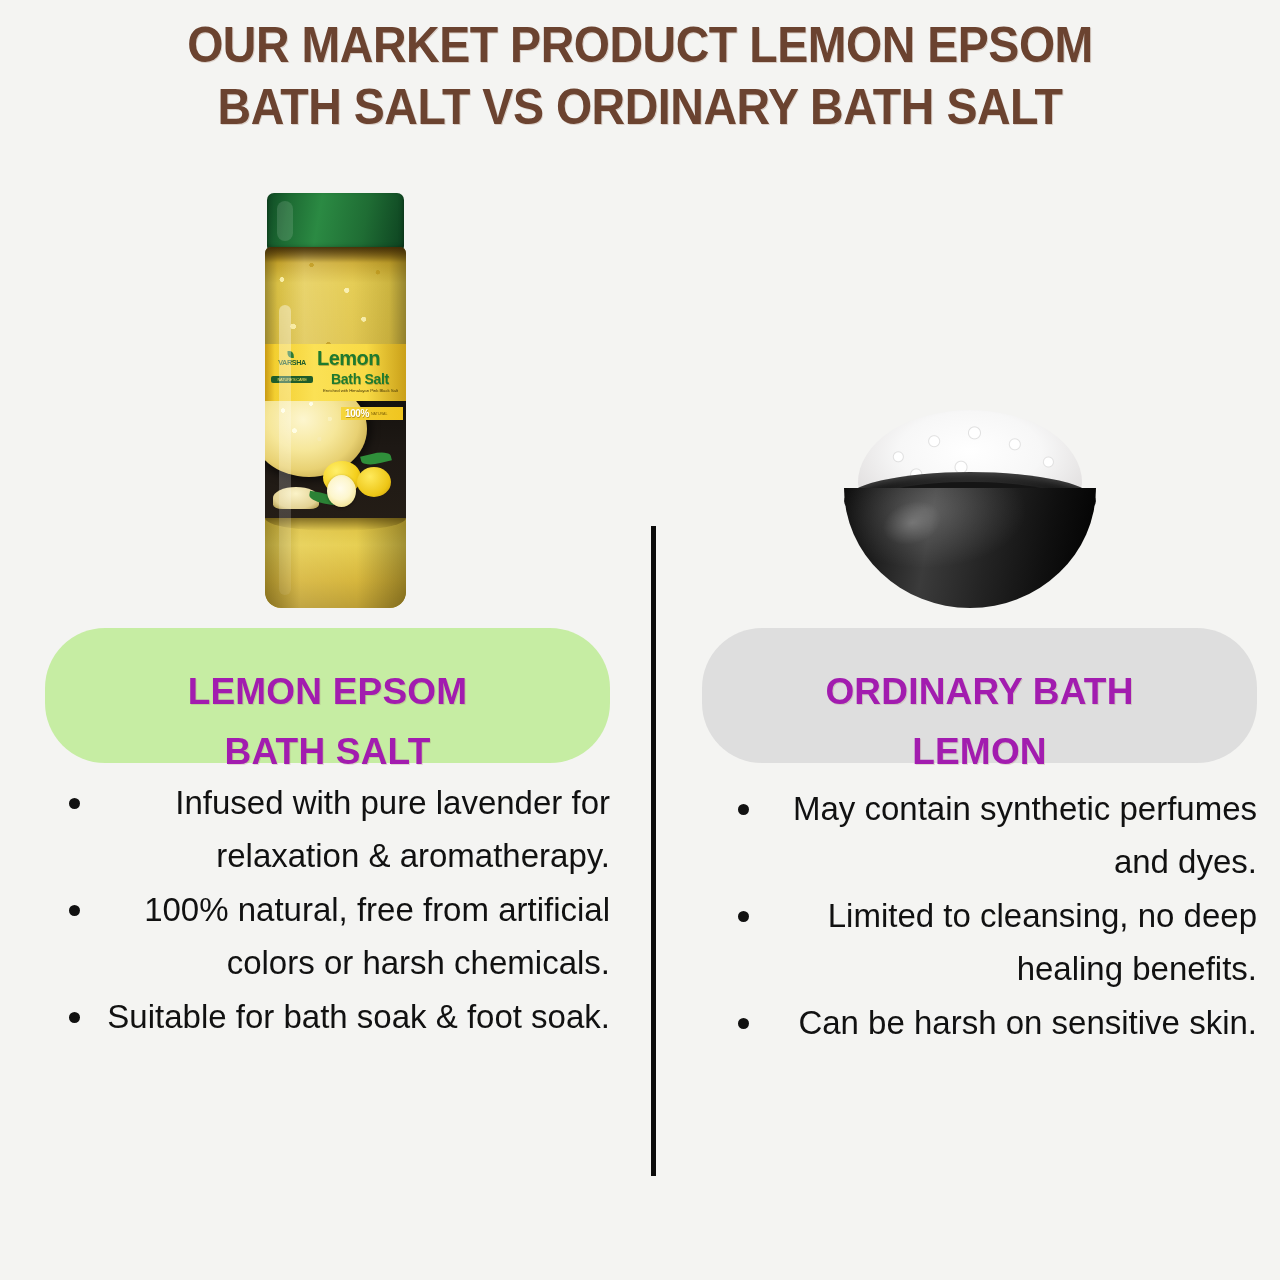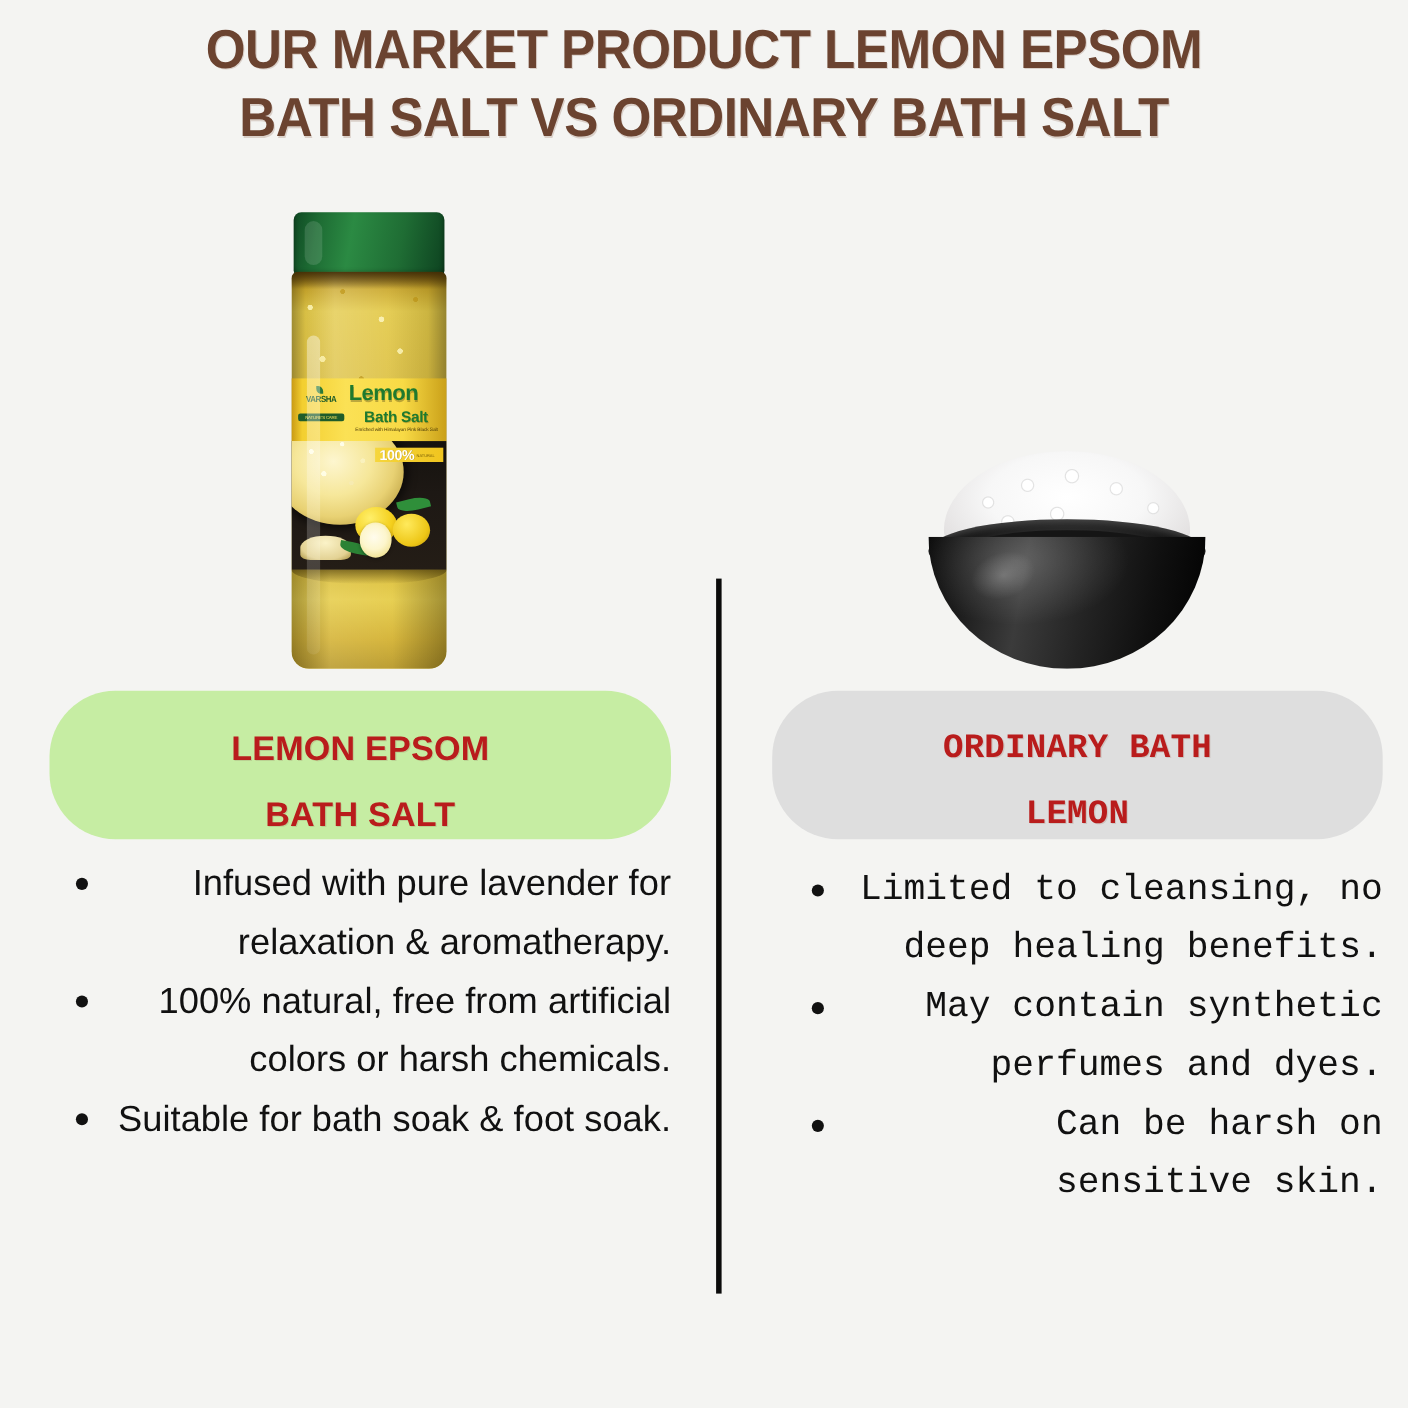--- a/index.html
+++ b/index.html
@@ -244,21 +244,21 @@
   .badge-100 {
     position: absolute;
     left: 76px; top: 6px;
     width: 62px; height: 13px;
     background: linear-gradient(90deg,#f6d63c,#f0c51f);
     display: flex; align-items: center;
     padding-left: 4px;
     box-sizing: border-box;
   }
   .badge-100 .b-num {
-    font-size: 13px; font-weight: bold; color: #ffffff;
+    font-size: 10px; font-weight: bold; color: #ffffff;
     text-shadow: 0.5px 0.5px 0 rgba(120,90,0,0.5);
     letter-spacing: -0.4px;
   }
   .badge-100 .b-txt {
     font-size: 3.6px; color: #7a5f07; margin-left: 2px; line-height: 4px;
     max-width: 26px;
   }
   
   .bottle-bottom-salt {
     position: absolute;
@@ -359,30 +359,30 @@
   
   .cols {
     position: absolute;
     top: 628px;
     left: 0;
     width: 1280px;
     height: 650px;
   }
   .col { position: absolute; top: 0; }
   .col-left  { left: 45px;  width: 565px; }
-  .col-right { left: 702px; width: 555px; font-family: Liberation Mono, monospace; }
+  .col-right { left: 702px; width: 555px; }
 
   .pill {
     border-radius: 60px;
     text-align: center;
-    padding: 23px 10px 22px;
+    padding: 34px 10px 22px;
     box-sizing: border-box;
-    color: #b91c1c;
+    color: #a21caf;
     font-weight: bold;
-    font-size: 31px;
+    font-size: 37px;
     line-height: 60px;
     letter-spacing: 0.2px;
     text-shadow: 1px 1px 0 rgba(150,110,90,0.22);
   }
   .pill-left  { background: #c6eda3; height: 135px; }
   .pill-right { background: #dedede; height: 135px; }
   .pill-line { display: block; }
 
   .bullets {
     margin: 0;
@@ -484,19 +484,19 @@
       <li>Suitable for bath soak &amp; foot soak.</li>
     </ul>
   </div>
 
   <div class="col col-right">
     <div class="pill pill-right">
       <span class="pill-line">ORDINARY BATH</span>
       <span class="pill-line">LEMON</span>
     </div>
     <ul class="bullets">
+      <li>May contain synthetic perfumes and dyes.</li>
       <li>Limited to cleansing, no deep healing benefits.</li>
-      <li>May contain synthetic perfumes and dyes.</li>
       <li>Can be harsh on sensitive skin.</li>
     </ul>
   </div>
 
 </div>
 
 </body></html>

